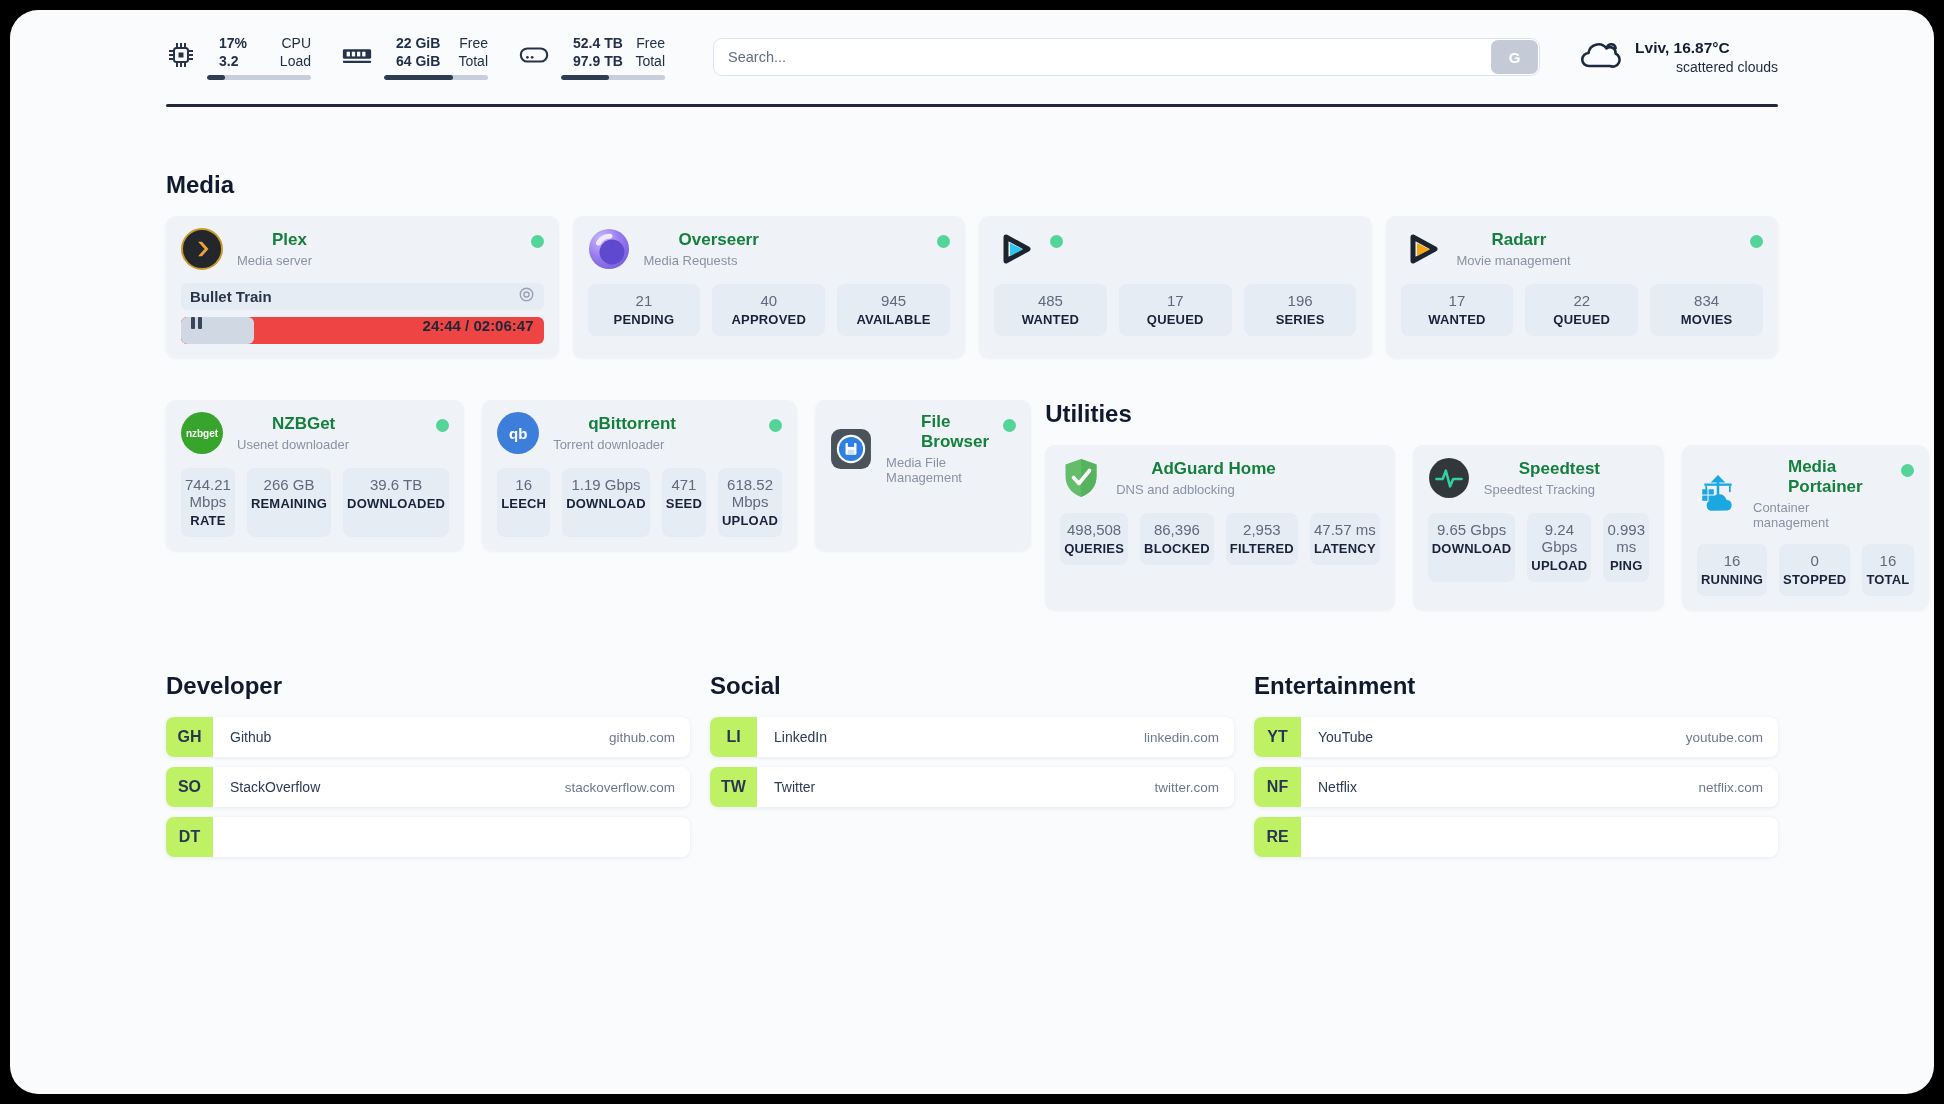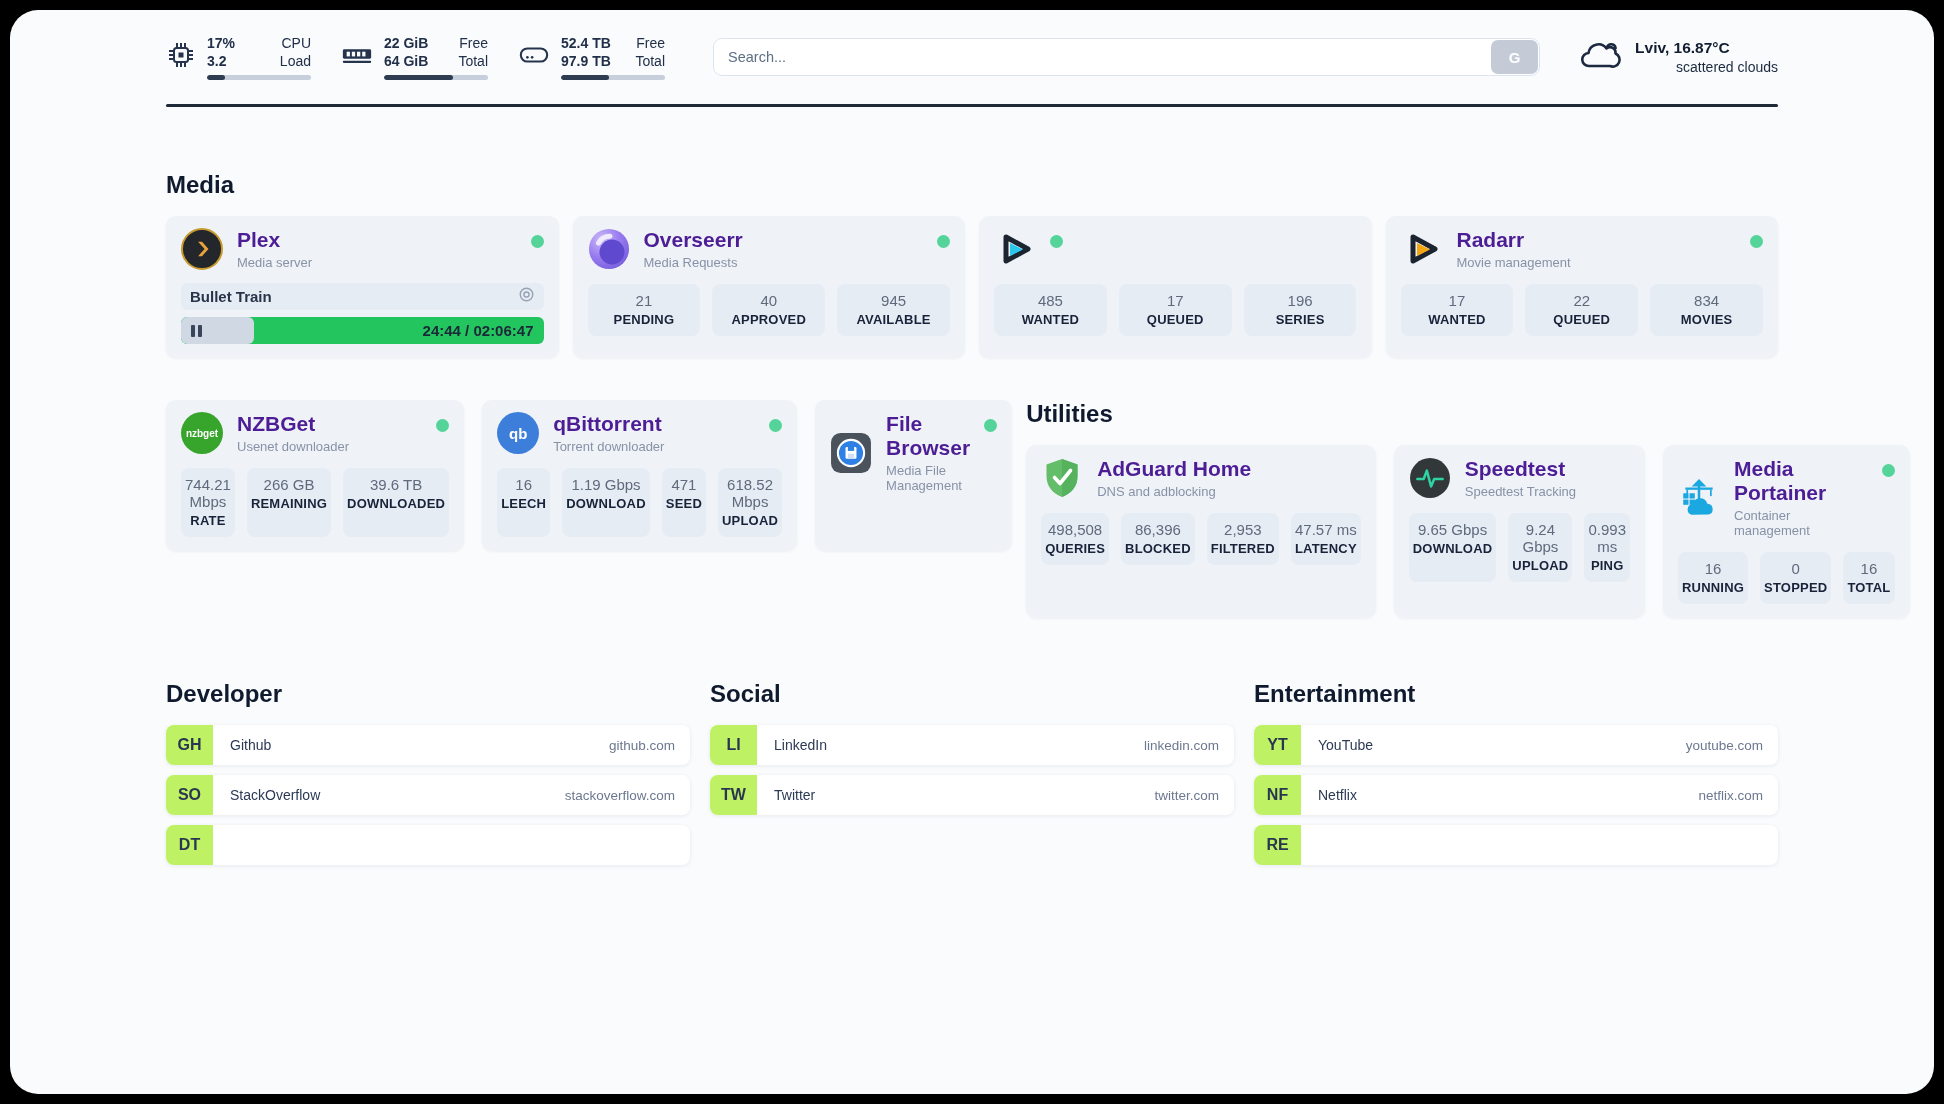--- a/index.html
+++ b/index.html
@@ -6,21 +6,21 @@
   html,body { width:1944px; height:1104px; background:#000; font-family:"Liberation Sans", sans-serif; }
   .page { position:absolute; inset:10px; background:#f9fbfd; border-radius:28px; overflow:hidden; }
   .content { width:1612px; margin:0 auto; }
 
   
   .topbar { display:flex; align-items:center; padding-top:24px; }
   .sys-stats { display:flex; gap:30px; align-items:center; }
   .sys { display:flex; gap:11px; align-items:center; }
   .sys-body { width:104px; }
   .sys-lines { display:flex; justify-content:space-between; }
-  .sys-vals, .sys-labels { font-size:14px; line-height:1.3; color:#222f49; font-weight:600; }
+  .sys-vals, .sys-labels { font-size:14px; line-height:1.3; color:#222f49; font-weight:600;margin-left:12px; }
   .sys-labels { text-align:right; font-weight:500; }
   .sys-bar { margin-top:5px; height:5px; border-radius:3px; background:#c7cfdc; overflow:hidden; }
   .sys-fill { height:100%; background:#2f3d52; border-radius:3px; }
 
   .search-wrap { flex:1; margin:0 38px 0 48px; position:relative; height:38px; }
   .search-wrap input { width:100%; height:100%; border:1.5px solid #dde4ef; background:#fff; border-radius:9px;
       padding:0 62px 0 14px; font-size:14.5px; color:#3a4860; font-family:"Liberation Sans", sans-serif; outline:none; }
   .search-wrap input::placeholder { color:#5e6e84; }
   .g-btn { position:absolute; right:2px; top:2px; bottom:2px; width:47px; background:#c4cbd7; border:none;
       border-radius:7px; color:#fff; display:flex; align-items:center; justify-content:center;
@@ -37,33 +37,33 @@
   .media-section { margin-top:64px; }
   .media-grid { display:grid; grid-template-columns:repeat(4,1fr); gap:14px; }
   .two-col { display:grid; grid-template-columns:1fr 1fr; gap:14px; margin-top:42px; }
   .col-stack { display:flex; flex-direction:row; gap:18px; }
 
   
   .app-card { background:#eff3f8; border-radius:10px; padding:12px 15px 14px; box-shadow:0 1px 3px rgba(15,25,45,.05); cursor:pointer; }
   .app-head { display:flex; align-items:center; gap:14px; }
   .app-icon { width:42px; height:42px; flex:0 0 42px; display:flex; align-items:center; justify-content:center; }
   .app-titles { flex:1; }
-  .app-name { font-size:21px; font-weight:700; color:#4c1d95; }
+  .app-name { font-size:17px; font-weight:700; color:#15803d;margin-left:35px; }
   .app-sub { font-size:13px; color:#8892a6; margin-top:3px; }
   .dot { width:13px; height:13px; border-radius:50%; background:#54d498; align-self:flex-start; margin-top:7px; }
 
   .stat-row { display:flex; gap:12px; margin-top:14px; }
   .stat { flex:1; background:#e6ecf4; border-radius:8px; text-align:center; padding:8px 4px 9px; }
   .stat-val { font-size:15px; color:#5f6a7d; }
   .stat-label { font-size:13px; font-weight:800; color:#18233a; margin-top:3px; letter-spacing:.2px; }
 
   
   .np-row { margin-top:13px; background:#e6ecf4; border-radius:6px; height:27px; display:flex; align-items:center; padding:0 9px; }
   .np-title { flex:1; font-size:15px; font-weight:600; color:#27344a; }
-  .np-progress { margin-top:7px; position:relative; background:#22c55e; border-radius:6px; height:27px; display:flex; align-items:center; overflow:hidden; }
+  .np-progress { margin-top:7px; position:relative; background:#ef4444; border-radius:6px; height:27px; display:flex; overflow:hidden; }
   .np-fill { position:absolute; left:0; top:0; bottom:0; background:#d0d8e4; border-radius:6px; }
   .pause-btn { position:relative; z-index:1; margin-left:10px; display:flex; gap:3.5px; background:none; border:none; cursor:pointer; }
   .pause-btn i { width:3.5px; height:12px; background:#39455a; border-radius:1px; display:block; }
   .np-time { position:relative; z-index:1; margin-left:auto; font-size:15px; font-weight:700; color:#1c2838; padding-right:10px; }
 
   
   .circle-ic { width:42px; height:42px; border-radius:50%; display:flex; align-items:center; justify-content:center; color:#fff; font-weight:700; }
   .nzb { background:#37a42c; font-size:10px; }
   .qb  { background:#3d7edb; font-size:15px; }
   .plex-circle { width:42px; height:42px; border-radius:50%; background:#23262b; border:2px solid #c79a2e; display:flex; align-items:center; justify-content:center; }

